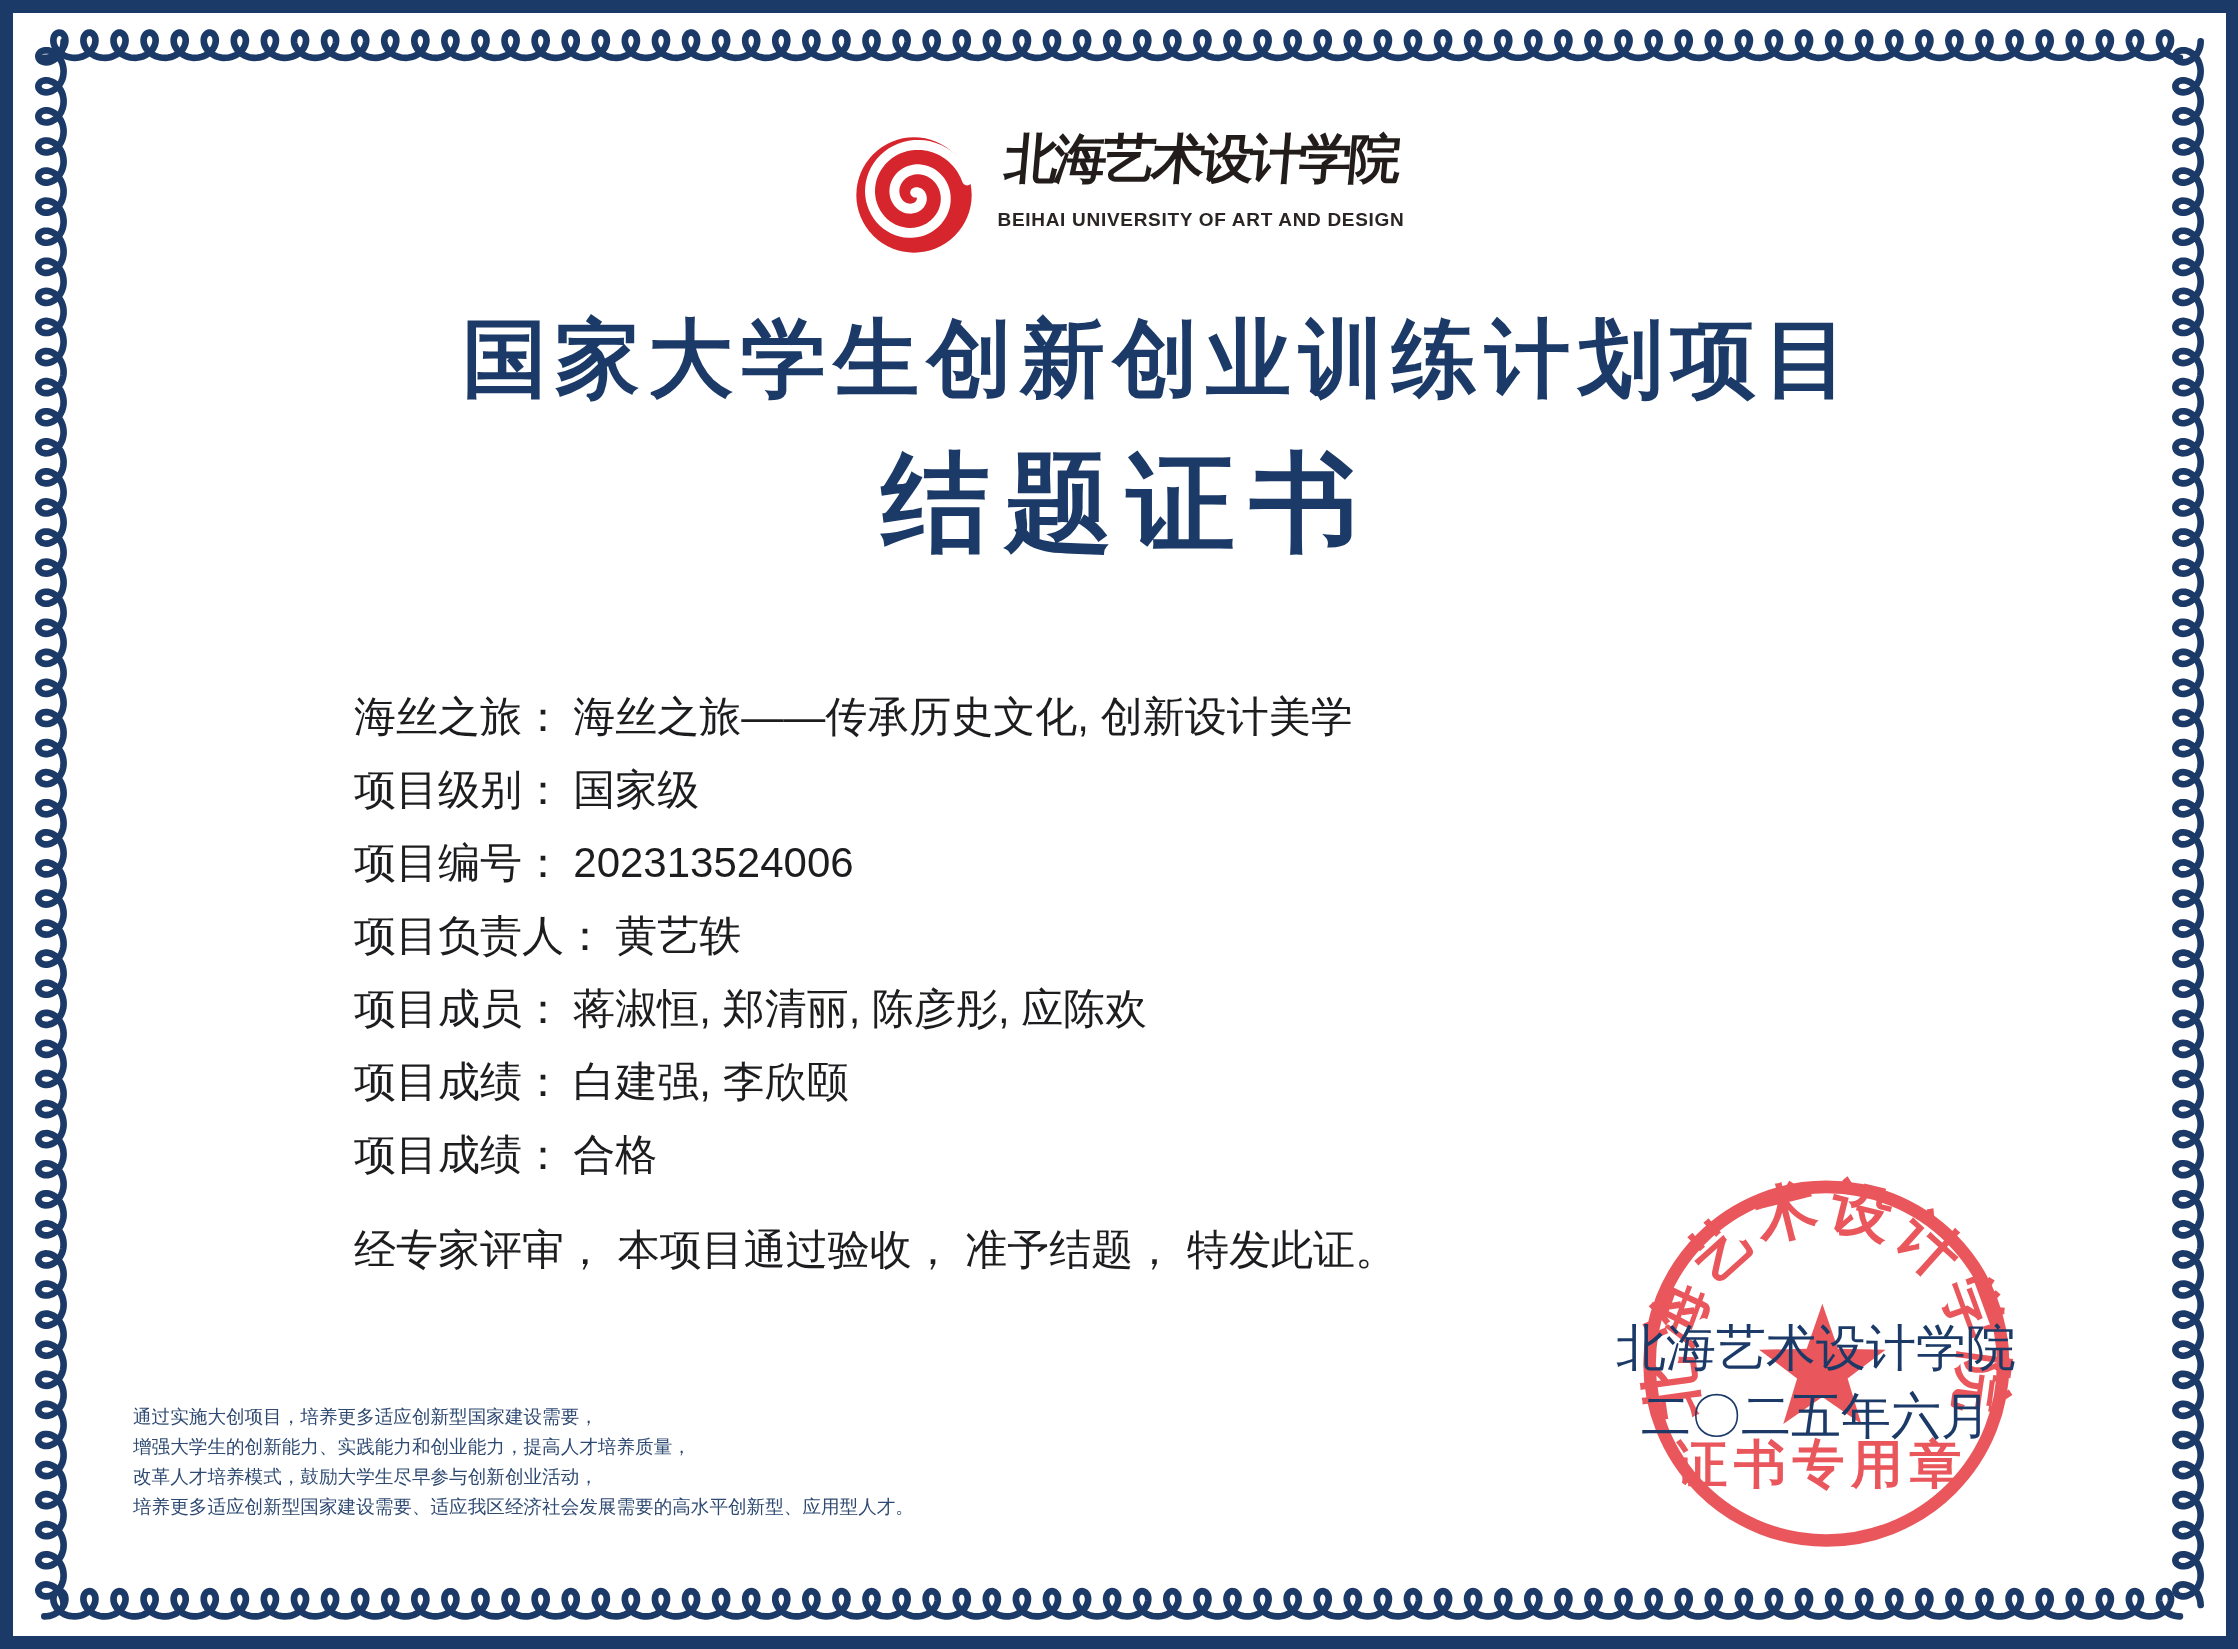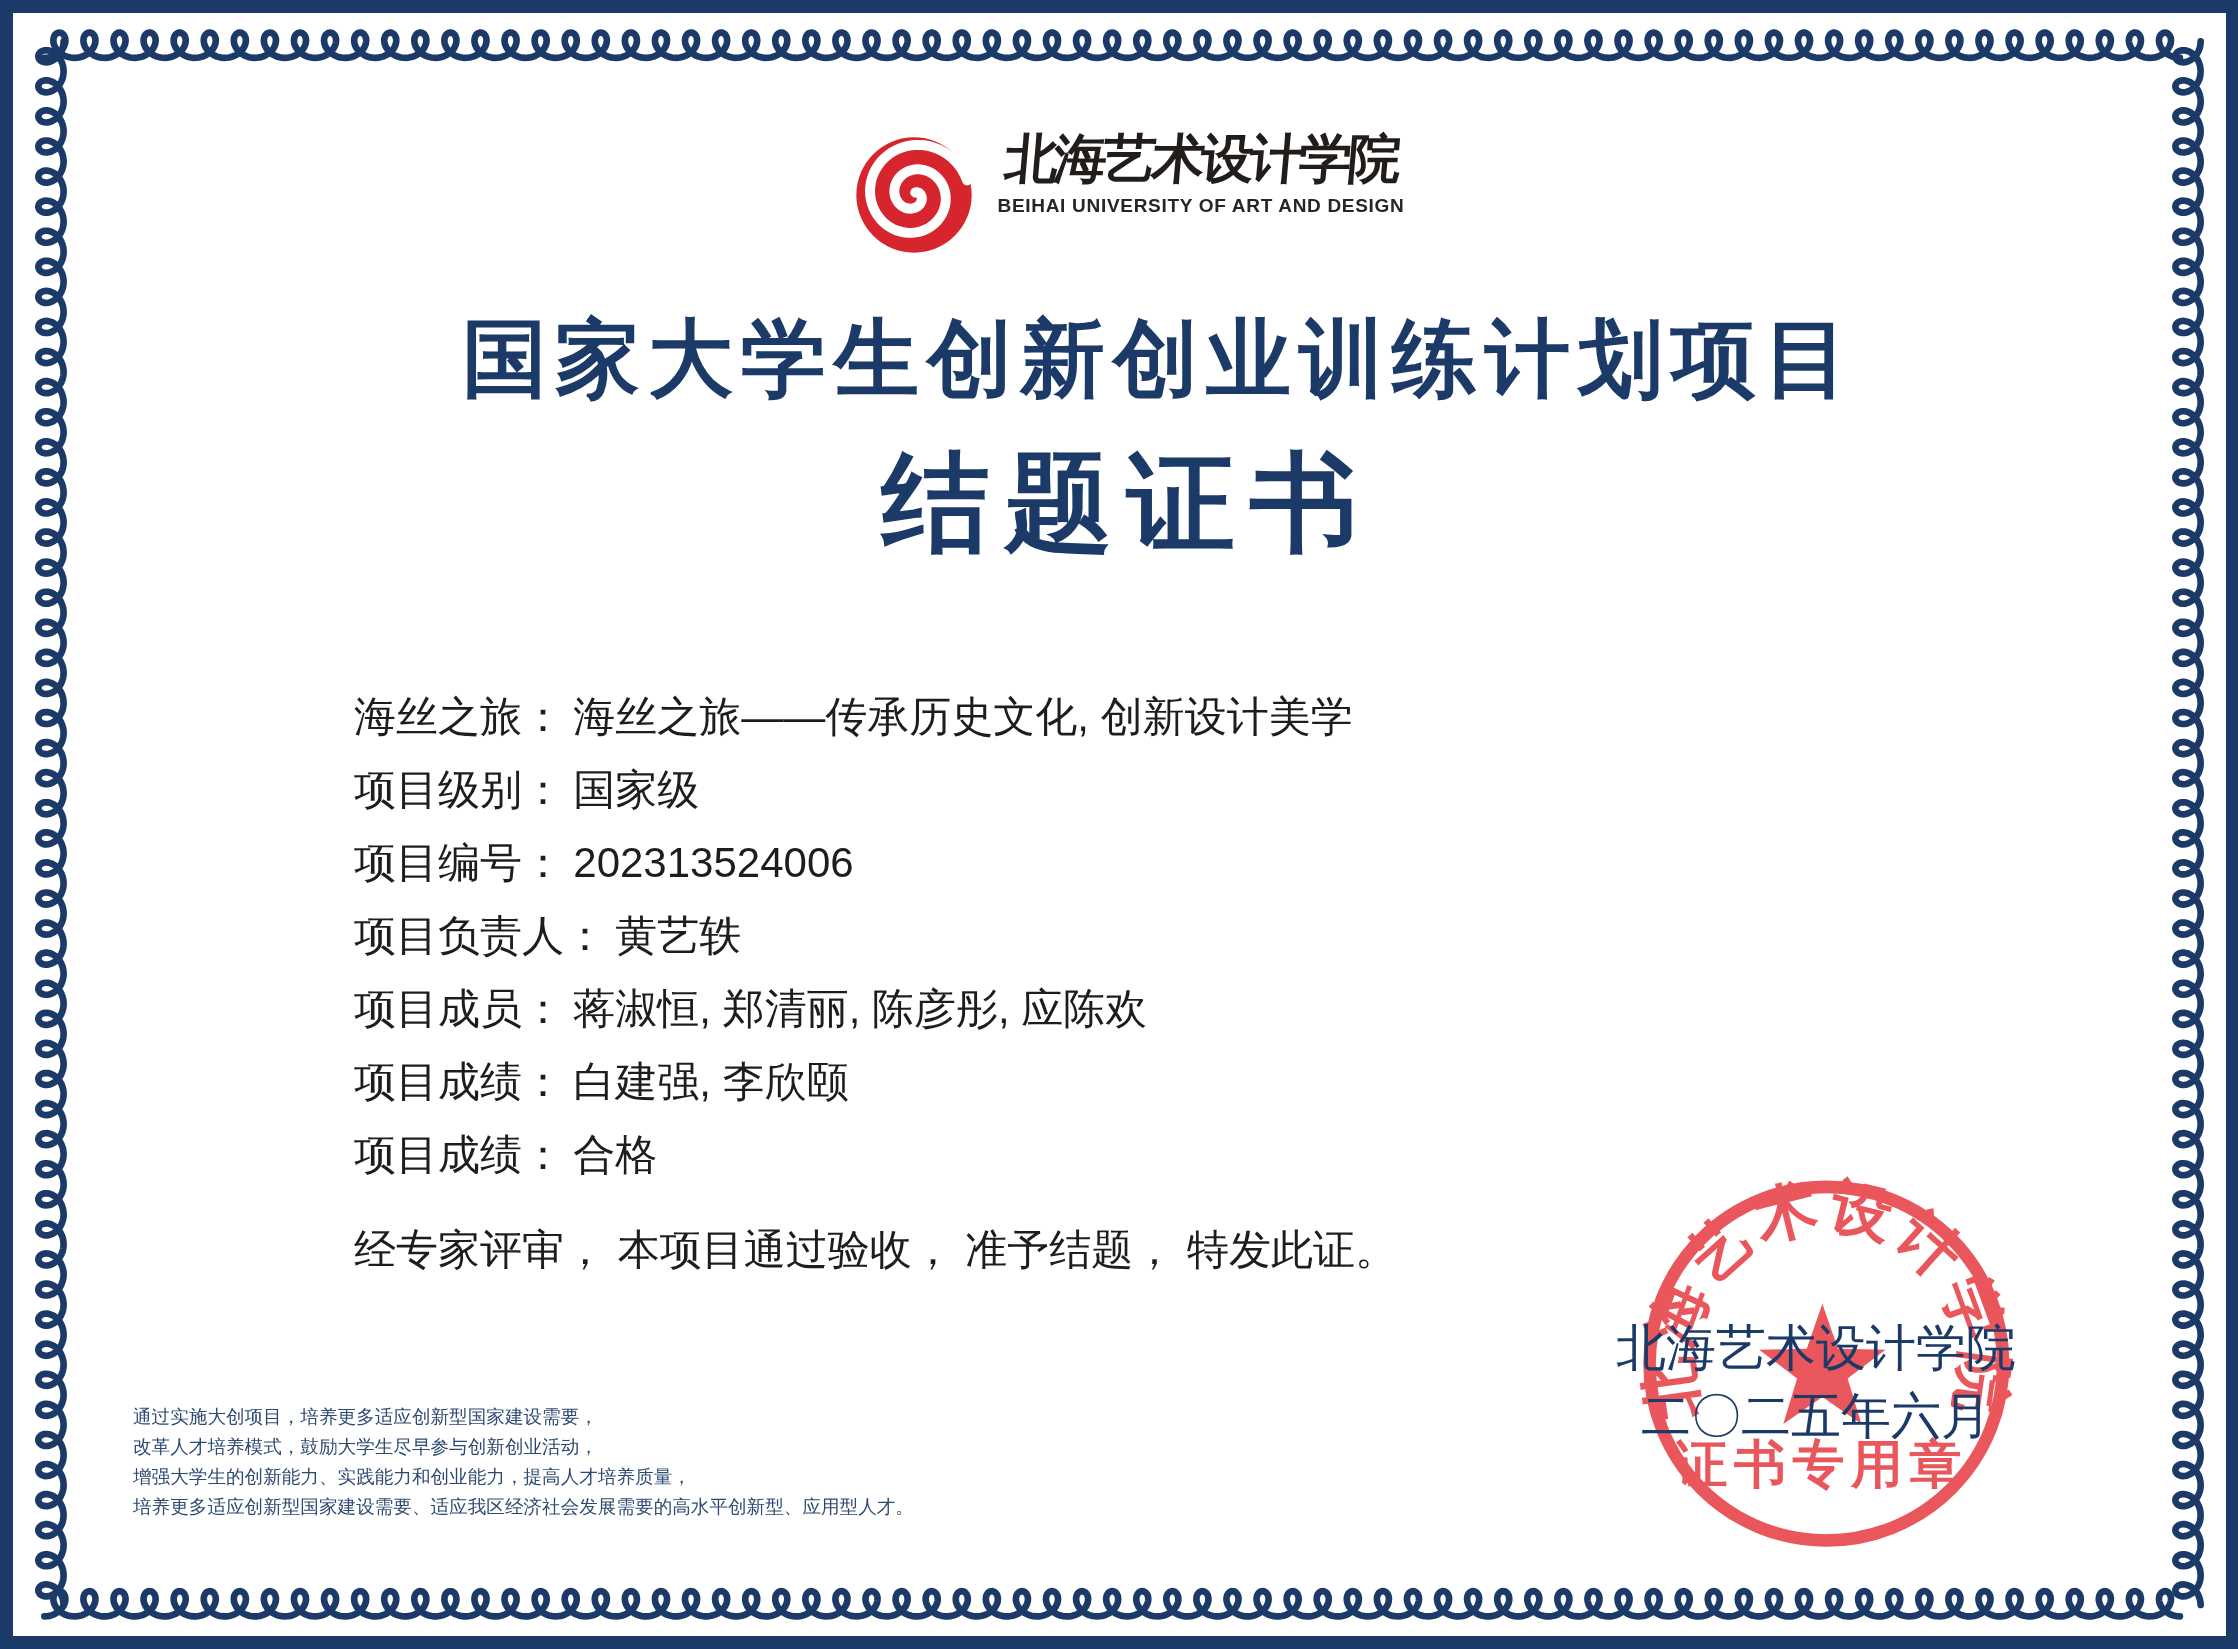--- a/index.html
+++ b/index.html
@@ -31,21 +31,21 @@
   }
   .logo-swirl{width:118px;height:118px;margin-top:8px;}
   .logo-textcol{display:flex;flex-direction:column;align-items:center;}
   .logo-calligraphy{
     font-family:"Liberation Serif","DejaVu Serif",serif;
     font-weight:bold;font-size:53px;line-height:63px;
     letter-spacing:-4px;color:var(--calligraphy-ink);
     transform:skewX(-5deg);white-space:nowrap;
   }
   .logo-english{
-    margin-top:4px;font-size:19px;font-weight:700;letter-spacing:0.7px;
+    margin-top:18px;font-size:19px;font-weight:700;letter-spacing:0.7px;
     color:#2a2524;white-space:nowrap;
   }
   
   .title{
     position:absolute;top:317px;left:0;width:100%;
     text-align:center;
     font-family:"Liberation Serif","DejaVu Serif",serif;
     font-weight:bold;font-size:85px;line-height:1;
     letter-spacing:8px;color:var(--navy);white-space:nowrap;margin-left:40px;
   }
@@ -138,22 +138,22 @@
     </div>
     <div class="field-row">
       <span class="f-label">项目成绩：</span><span class="f-value">合格</span>
     </div>
   </div>
 
   <div class="statement">经专家评审， 本项目通过验收， 准予结题， 特发此证。</div>
 
   <div class="footnote">
     <div>通过实施大创项目，培养更多适应创新型国家建设需要，</div>
+    <div>增强大学生的创新能力、实践能力和创业能力，提高人才培养质量，</div>
     <div>改革人才培养模式，鼓励大学生尽早参与创新创业活动，</div>
-    <div>增强大学生的创新能力、实践能力和创业能力，提高人才培养质量，</div>
     <div>培养更多适应创新型国家建设需要、适应我区经济社会发展需要的高水平创新型、应用型人才。</div>
   </div>
 
   <svg class="seal-svg" viewBox="0 0 620 620">
     <defs>
       <path id="seal-arc" d="M 113 375 A 205 205 0 1 1 499 375" fill="none"></path>
     </defs>
     <circle cx="306" cy="305" r="266" fill="none" stroke-width="19" id="seal-ring" stroke="#e84a4f"></circle>
     <text class="seal-arc-text" id="seal-arc-text-el" fill="#e84a4f">
       <textPath href="#seal-arc" startOffset="50%" text-anchor="middle">北海艺术设计学院</textPath>

